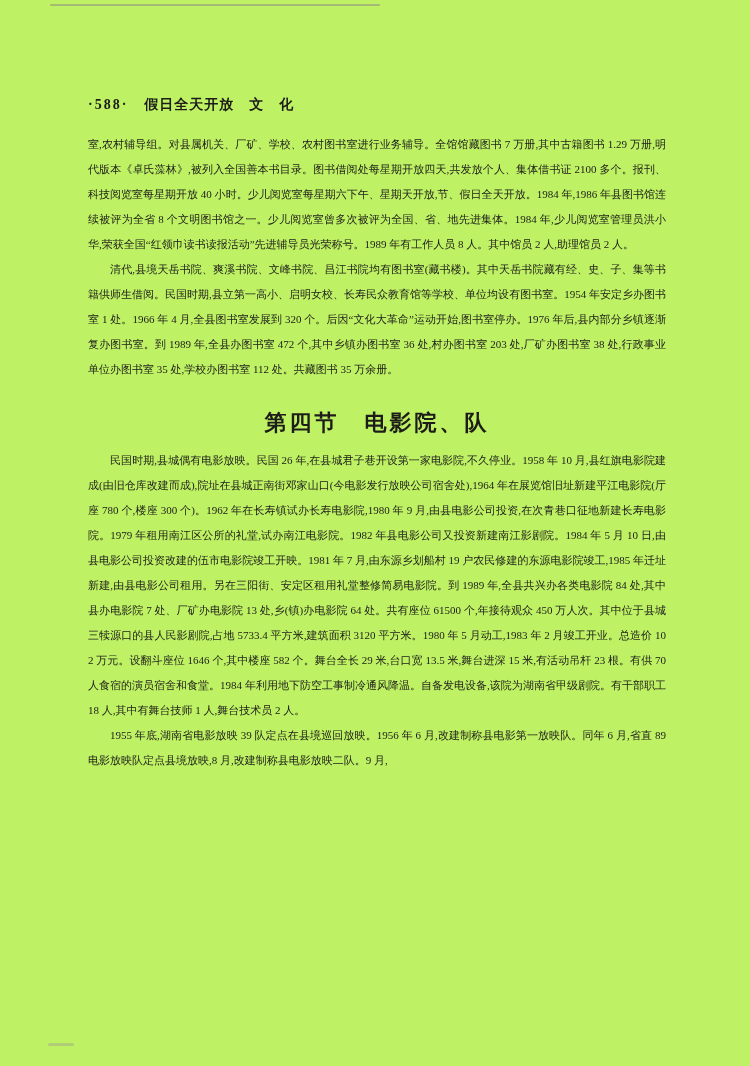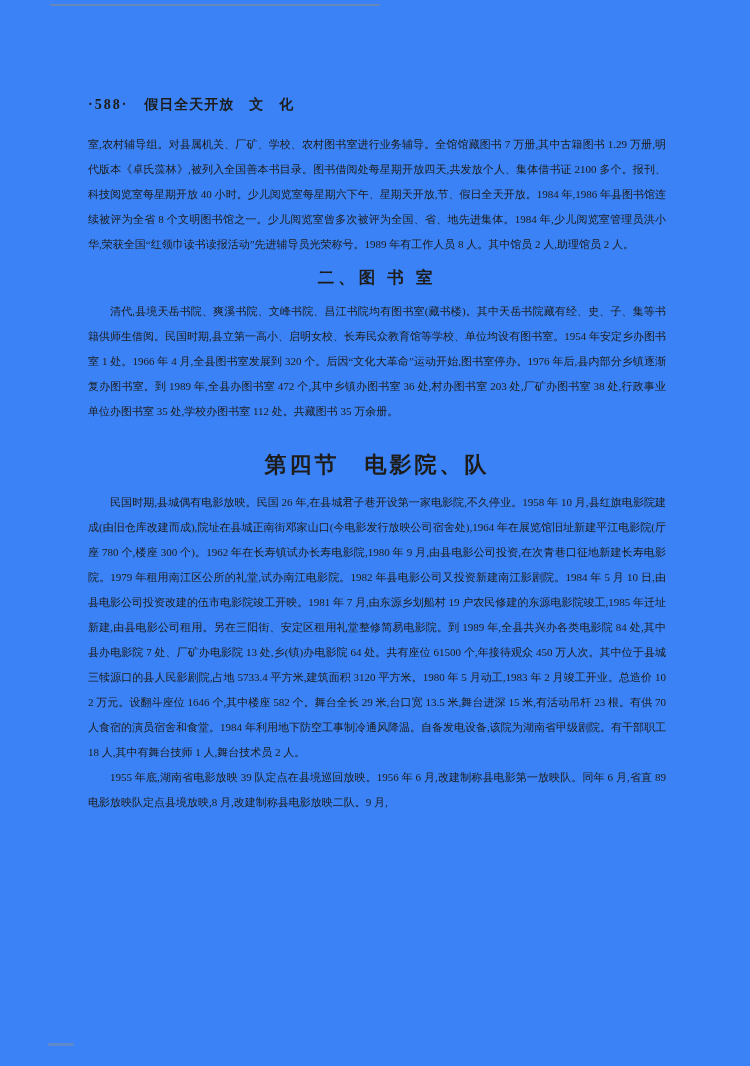--- a/index.html
+++ b/index.html
@@ -5,21 +5,21 @@
   html,body{margin:0;padding:0;}
   body{
     background:#e7e5e0;
     font-family:"Liberation Serif","DejaVu Serif",serif;
   }
   .sheet{
     position:relative;
     width:750px;
     height:1066px;
     margin:0 auto;
-    background:#3b82f6;
+    background:#bef264;
     box-sizing:border-box;
     padding:96px 84px 0 88px;
     overflow:hidden;
     color:#1d1c19;
   }
   
   .sheet::before{
     content:"";
     position:absolute;
     top:4px;left:50px;width:330px;height:2px;
@@ -71,21 +71,20 @@
 
 <div class="sheet">
 
   <div class="header">
     <span class="pageno">·588·</span>
     <span class="chapter">假日全天开放　文　化</span>
   </div>
 
   <p class="para">室,农村辅导组。对县属机关、厂矿、学校、农村图书室进行业务辅导。全馆馆藏图书 7 万册,其中古籍图书 1.29 万册,明代版本《卓氏藻林》,被列入全国善本书目录。图书借阅处每星期开放四天,共发放个人、集体借书证 2100 多个。报刊、科技阅览室每星期开放 40 小时。少儿阅览室每星期六下午、星期天开放,节、假日全天开放。1984 年,1986 年县图书馆连续被评为全省 8 个文明图书馆之一。少儿阅览室曾多次被评为全国、省、地先进集体。1984 年,少儿阅览室管理员洪小华,荣获全国“红领巾读书读报活动”先进辅导员光荣称号。1989 年有工作人员 8 人。其中馆员 2 人,助理馆员 2 人。</p>
 
-  <h3 class="sub-heading">二、图 书 室</h3>
 
   <p class="para indent">清代,县境天岳书院、爽溪书院、文峰书院、昌江书院均有图书室(藏书楼)。其中天岳书院藏有经、史、子、集等书籍供师生借阅。民国时期,县立第一高小、启明女校、长寿民众教育馆等学校、单位均设有图书室。1954 年安定乡办图书室 1 处。1966 年 4 月,全县图书室发展到 320 个。后因“文化大革命”运动开始,图书室停办。1976 年后,县内部分乡镇逐渐复办图书室。到 1989 年,全县办图书室 472 个,其中乡镇办图书室 36 处,村办图书室 203 处,厂矿办图书室 38 处,行政事业单位办图书室 35 处,学校办图书室 112 处。共藏图书 35 万余册。</p>
 
   <h2 class="section-heading">第四节　电影院、队</h2>
 
 
   <p class="para indent">民国时期,县城偶有电影放映。民国 26 年,在县城君子巷开设第一家电影院,不久停业。1958 年 10 月,县红旗电影院建成(由旧仓库改建而成),院址在县城正南街邓家山口(今电影发行放映公司宿舍处),1964 年在展览馆旧址新建平江电影院(厅座 780 个,楼座 300 个)。1962 年在长寿镇试办长寿电影院,1980 年 9 月,由县电影公司投资,在次青巷口征地新建长寿电影院。1979 年租用南江区公所的礼堂,试办南江电影院。1982 年县电影公司又投资新建南江影剧院。1984 年 5 月 10 日,由县电影公司投资改建的伍市电影院竣工开映。1981 年 7 月,由东源乡划船村 19 户农民修建的东源电影院竣工,1985 年迁址新建,由县电影公司租用。另在三阳街、安定区租用礼堂整修简易电影院。到 1989 年,全县共兴办各类电影院 84 处,其中县办电影院 7 处、厂矿办电影院 13 处,乡(镇)办电影院 64 处。共有座位 61500 个,年接待观众 450 万人次。其中位于县城三犊源口的县人民影剧院,占地 5733.4 平方米,建筑面积 3120 平方米。1980 年 5 月动工,1983 年 2 月竣工开业。总造价 102 万元。设翻斗座位 1646 个,其中楼座 582 个。舞台全长 29 米,台口宽 13.5 米,舞台进深 15 米,有活动吊杆 23 根。有供 70 人食宿的演员宿舍和食堂。1984 年利用地下防空工事制冷通风降温。自备发电设备,该院为湖南省甲级剧院。有干部职工 18 人,其中有舞台技师 1 人,舞台技术员 2 人。</p>
 
 
   <p class="para indent">1955 年底,湖南省电影放映 39 队定点在县境巡回放映。1956 年 6 月,改建制称县电影第一放映队。同年 6 月,省直 89 电影放映队定点县境放映,8 月,改建制称县电影放映二队。9 月,</p>

